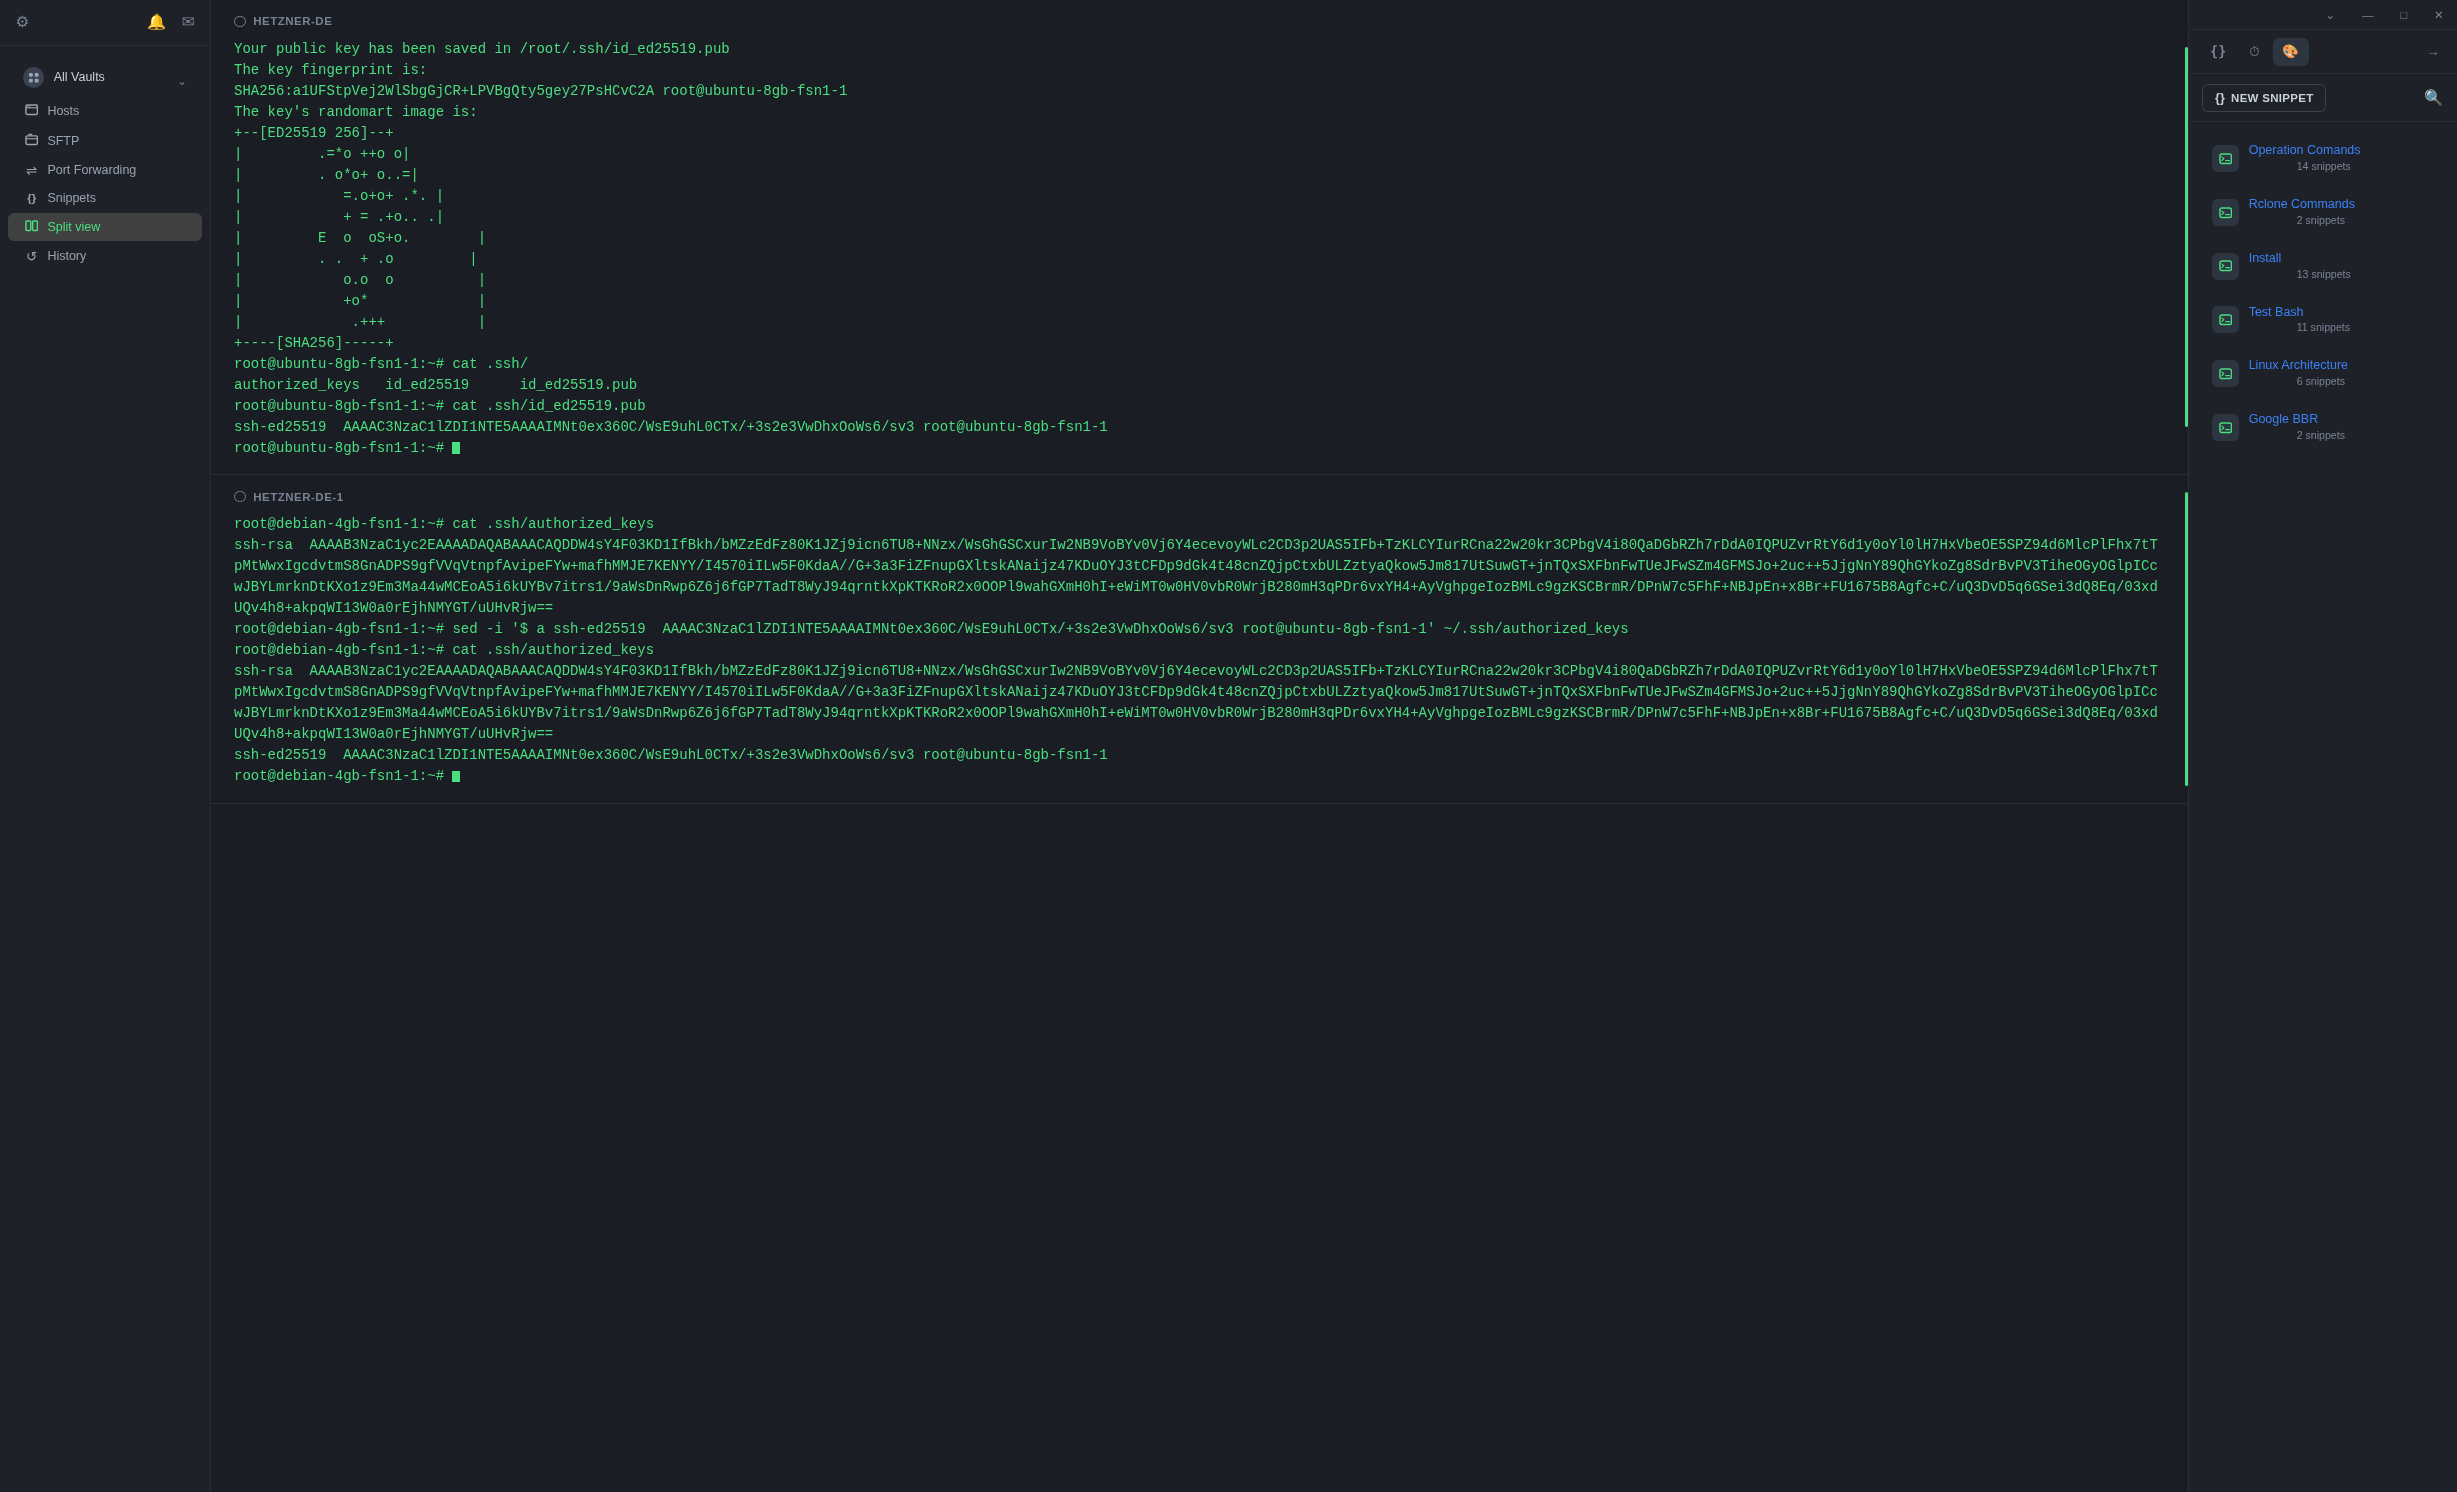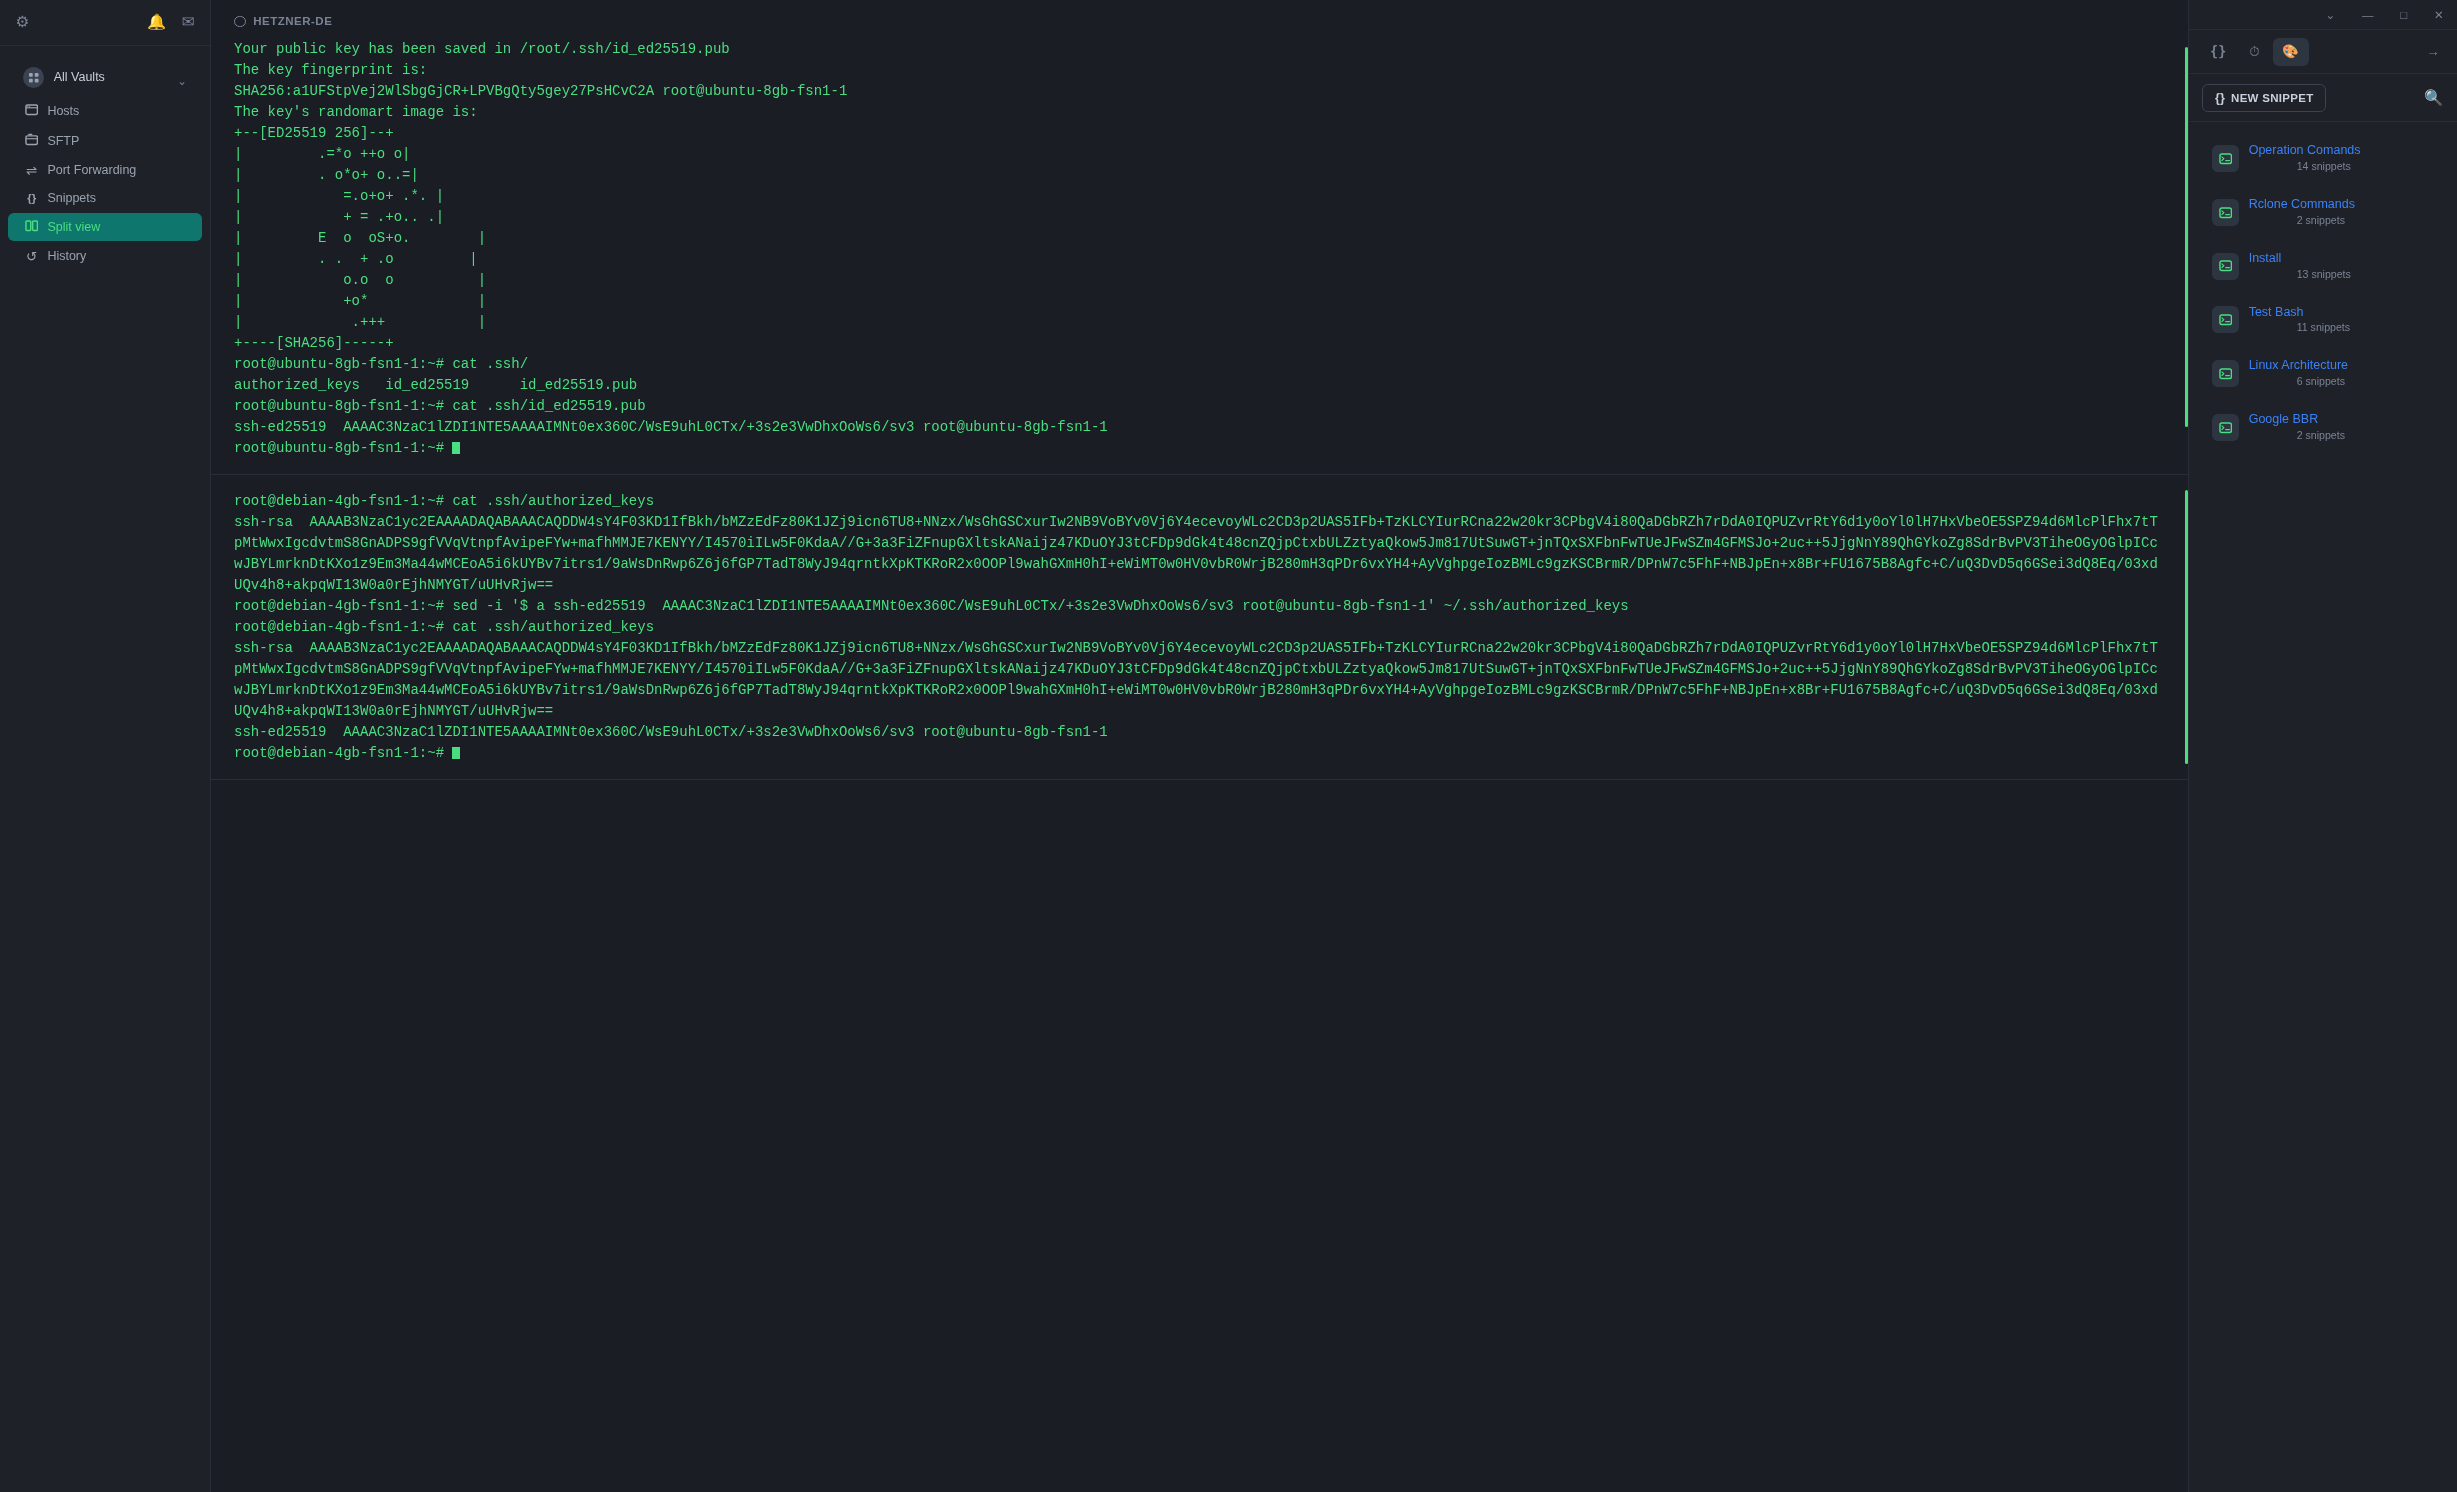--- a/index.html
+++ b/index.html
@@ -54,21 +54,21 @@
       display: flex;
       align-items: center;
       gap: 7px;
       cursor: pointer;
       border-radius: 5.8px;
       margin: 1.9px 7.7px;
       color: #9aa3b0;
     }
 
     .sidebar-section.active {
-      background: #0f766e;
+      background: #404040;
       color: #4ade80;
     }
 
     .sidebar-section .icon {
       font-size: 13.4px;
       width: 17.3px;
       text-align: center;
     }
 
     .sidebar-section .label {
@@ -397,20 +397,24 @@
 root@ubuntu-8gb-fsn1-1:~# cat .ssh/
 authorized_keys   id_ed25519      id_ed25519.pub
 root@ubuntu-8gb-fsn1-1:~# cat .ssh/id_ed25519.pub
 ssh-ed25519  AAAAC3NzaC1lZDI1NTE5AAAAIMNt0ex360C/WsE9uhL0CTx/+3s2e3VwDhxOoWs6/sv3 root@ubuntu-8gb-fsn1-1
 root@ubuntu-8gb-fsn1-1:~# <span style="display:inline-block;width:7.7px;height:11.5px;background:#4ade80;vertical-align:middle;"></span></div>
 
       <div style="position:absolute;right:0;top:10%;height:80%;width:2.9px;background:#4ade80;border-radius:1.9px;"></div>
     </div>
 
     <div class="terminal-block" style="position:relative;">
+      <div class="terminal-header">
+        <span style="width:11.5px;height:11.5px;border:1.4px solid #7a8394;border-radius:50%;display:inline-block;"></span>
+        <span>HETZNER-DE-1</span>
+      </div>
       <div class="terminal-content">root@debian-4gb-fsn1-1:~# cat .ssh/authorized_keys
 ssh-rsa  AAAAB3NzaC1yc2EAAAADAQABAAACAQDDW4sY4F03KD1IfBkh/bMZzEdFz80K1JZj9icn6TU8+NNzx/WsGhGSCxurIw2NB9VoBYv0Vj6Y4ecevoyWLc2CD3p2UAS5IFb+TzKLCYIurRCna22w20kr3CPbgV4i80QaDGbRZh7rDdA0IQPUZvrRtY6d1y0oYl0lH7HxVbeOE5SPZ94d6MlcPlFhx7tTpMtWwxIgcdvtmS8GnADPS9gfVVqVtnpfAvipeFYw+mafhMMJE7KENYY/I4570iILw5F0KdaA//G+3a3FiZFnupGXltskANaijz47KDuOYJ3tCFDp9dGk4t48cnZQjpCtxbULZztyaQkow5Jm817UtSuwGT+jnTQxSXFbnFwTUeJFwSZm4GFMSJo+2uc++5JjgNnY89QhGYkoZg8SdrBvPV3TiheOGyOGlpICcwJBYLmrknDtKXo1z9Em3Ma44wMCEoA5i6kUYBv7itrs1/9aWsDnRwp6Z6j6fGP7TadT8WyJ94qrntkXpKTKRoR2x0OOPl9wahGXmH0hI+eWiMT0w0HV0vbR0WrjB280mH3qPDr6vxYH4+AyVghpgeIozBMLc9gzKSCBrmR/DPnW7c5FhF+NBJpEn+x8Br+FU1675B8Agfc+C/uQ3DvD5q6GSei3dQ8Eq/03xdUQv4h8+akpqWI13W0a0rEjhNMYGT/uUHvRjw==
 root@debian-4gb-fsn1-1:~# sed -i '$ a ssh-ed25519  AAAAC3NzaC1lZDI1NTE5AAAAIMNt0ex360C/WsE9uhL0CTx/+3s2e3VwDhxOoWs6/sv3 root@ubuntu-8gb-fsn1-1' ~/.ssh/authorized_keys
 root@debian-4gb-fsn1-1:~# cat .ssh/authorized_keys
 ssh-rsa  AAAAB3NzaC1yc2EAAAADAQABAAACAQDDW4sY4F03KD1IfBkh/bMZzEdFz80K1JZj9icn6TU8+NNzx/WsGhGSCxurIw2NB9VoBYv0Vj6Y4ecevoyWLc2CD3p2UAS5IFb+TzKLCYIurRCna22w20kr3CPbgV4i80QaDGbRZh7rDdA0IQPUZvrRtY6d1y0oYl0lH7HxVbeOE5SPZ94d6MlcPlFhx7tTpMtWwxIgcdvtmS8GnADPS9gfVVqVtnpfAvipeFYw+mafhMMJE7KENYY/I4570iILw5F0KdaA//G+3a3FiZFnupGXltskANaijz47KDuOYJ3tCFDp9dGk4t48cnZQjpCtxbULZztyaQkow5Jm817UtSuwGT+jnTQxSXFbnFwTUeJFwSZm4GFMSJo+2uc++5JjgNnY89QhGYkoZg8SdrBvPV3TiheOGyOGlpICcwJBYLmrknDtKXo1z9Em3Ma44wMCEoA5i6kUYBv7itrs1/9aWsDnRwp6Z6j6fGP7TadT8WyJ94qrntkXpKTKRoR2x0OOPl9wahGXmH0hI+eWiMT0w0HV0vbR0WrjB280mH3qPDr6vxYH4+AyVghpgeIozBMLc9gzKSCBrmR/DPnW7c5FhF+NBJpEn+x8Br+FU1675B8Agfc+C/uQ3DvD5q6GSei3dQ8Eq/03xdUQv4h8+akpqWI13W0a0rEjhNMYGT/uUHvRjw==
 ssh-ed25519  AAAAC3NzaC1lZDI1NTE5AAAAIMNt0ex360C/WsE9uhL0CTx/+3s2e3VwDhxOoWs6/sv3 root@ubuntu-8gb-fsn1-1
 root@debian-4gb-fsn1-1:~# <span style="display:inline-block;width:7.7px;height:11.5px;background:#4ade80;vertical-align:middle;"></span></div>
 
       <div style="position:absolute;right:0;top:5%;height:90%;width:2.9px;background:#4ade80;border-radius:1.9px;"></div>
     </div>

